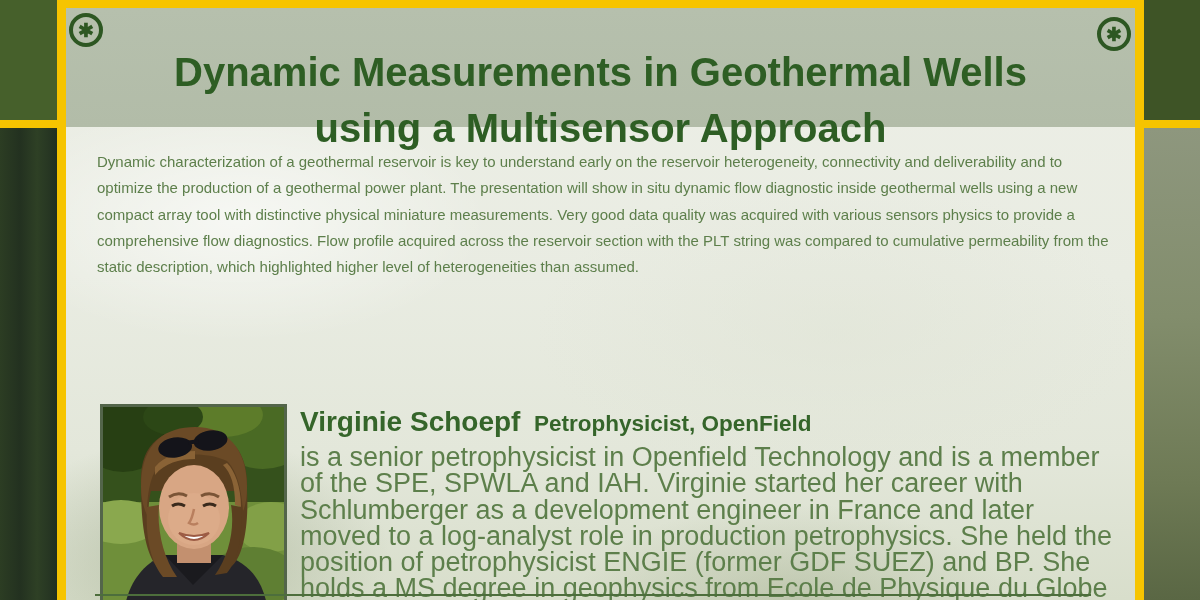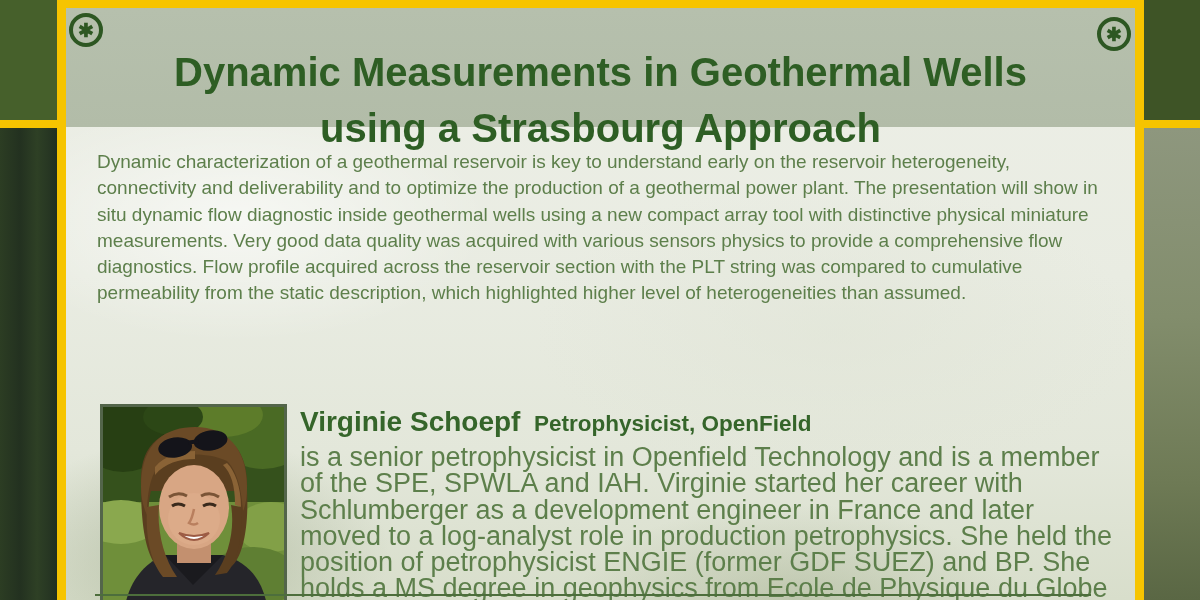--- a/index.html
+++ b/index.html
@@ -55,21 +55,21 @@
   
   .title{
     position:absolute;top:28px;left:0;right:0;text-align:center;
     color:#2E5E24;font-weight:bold;font-size:40px;line-height:56px;
     letter-spacing:0px;
     margin-top:8px;
   }
   
   .abstract{
     position:absolute;top:141px;left:31px;right:22px;
-    color:#5D7F4B;font-size:19px;line-height:26.3px;
+    color:#5D7F4B;font-size:15px;line-height:26.3px;
   }
   
   .speaker{
     position:absolute;top:358px;left:34px;right:22px;
     display:flex;gap:13px;margin-top:38px;
   }
   .photo-frame{
     flex:none;width:187px;height:220px;box-sizing:border-box;
     border:3px solid #53654A;background:#3A5A1E;
   }
@@ -109,21 +109,21 @@
 
     <div class="medallion medallion-left">
       <span>✱</span>
     </div>
     <div class="medallion medallion-right">
       <span>✱</span>
     </div>
 
     <div class="title">
       <div>Dynamic Measurements in Geothermal Wells</div>
-      <div>using a Strasbourg Approach</div>
+      <div>using a Multisensor Approach</div>
     </div>
 
     <div class="abstract">Dynamic characterization of a geothermal reservoir is key to understand early on the reservoir heterogeneity, connectivity and deliverability and to optimize the production of a geothermal power plant. The presentation will show in situ dynamic flow diagnostic inside geothermal wells using a new compact array tool with distinctive physical miniature measurements. Very good data quality was acquired with various sensors physics to provide a comprehensive flow diagnostics. Flow profile acquired across the reservoir section with the PLT string was compared to cumulative permeability from the static description, which highlighted higher level of heterogeneities than assumed.</div>
 
     <div class="speaker">
 
       <div class="photo-frame">
 
         <svg viewBox="0 0 181 214" preserveAspectRatio="none">
 

